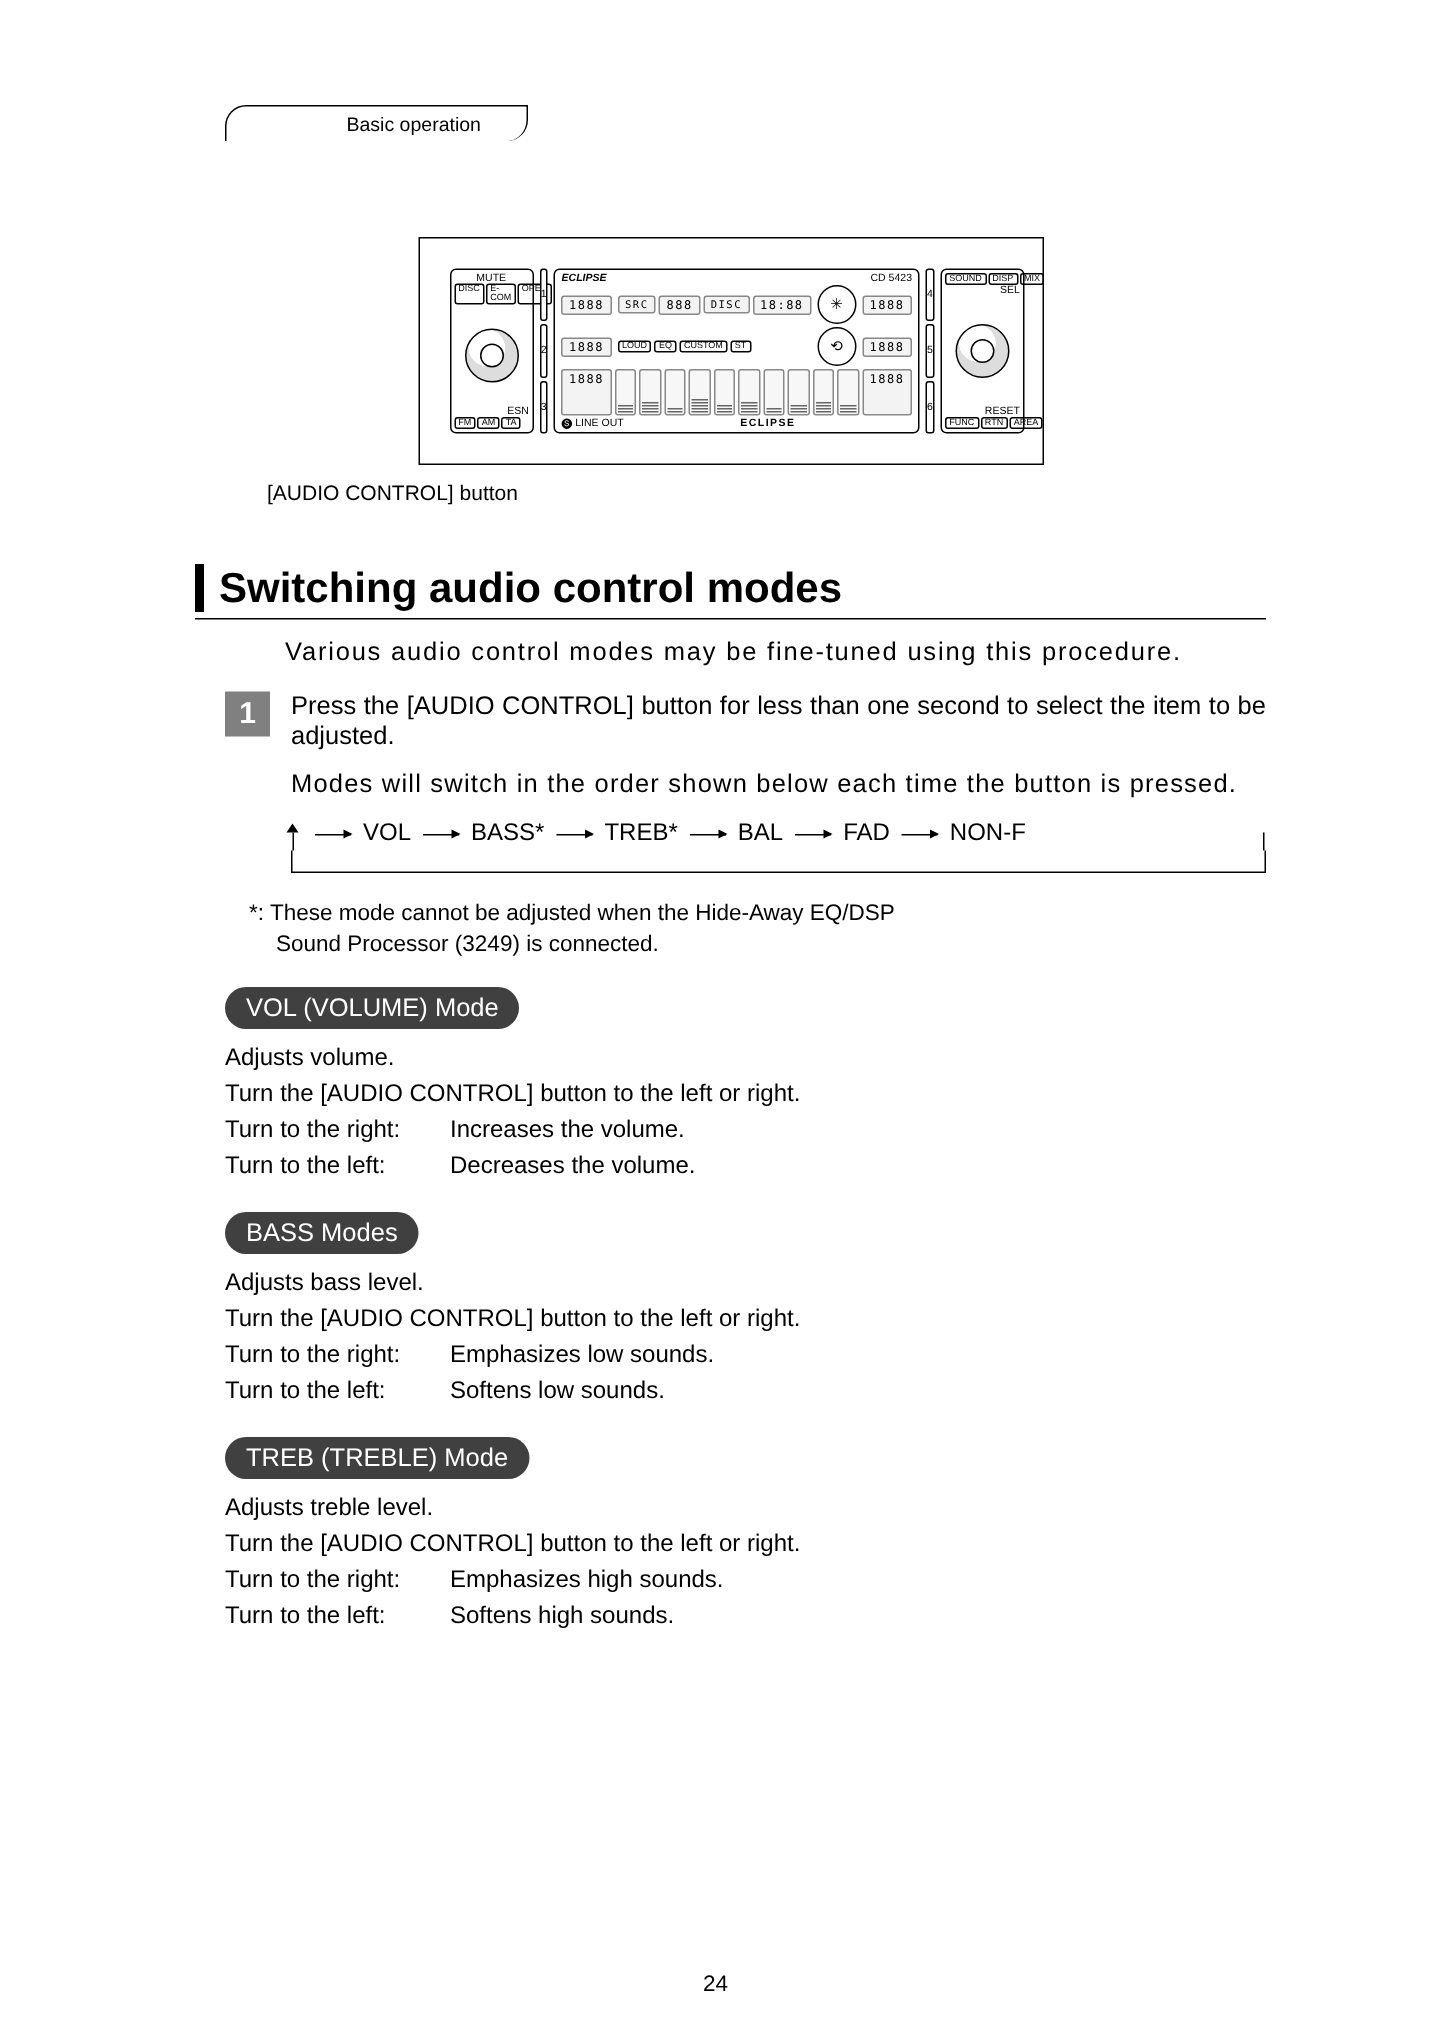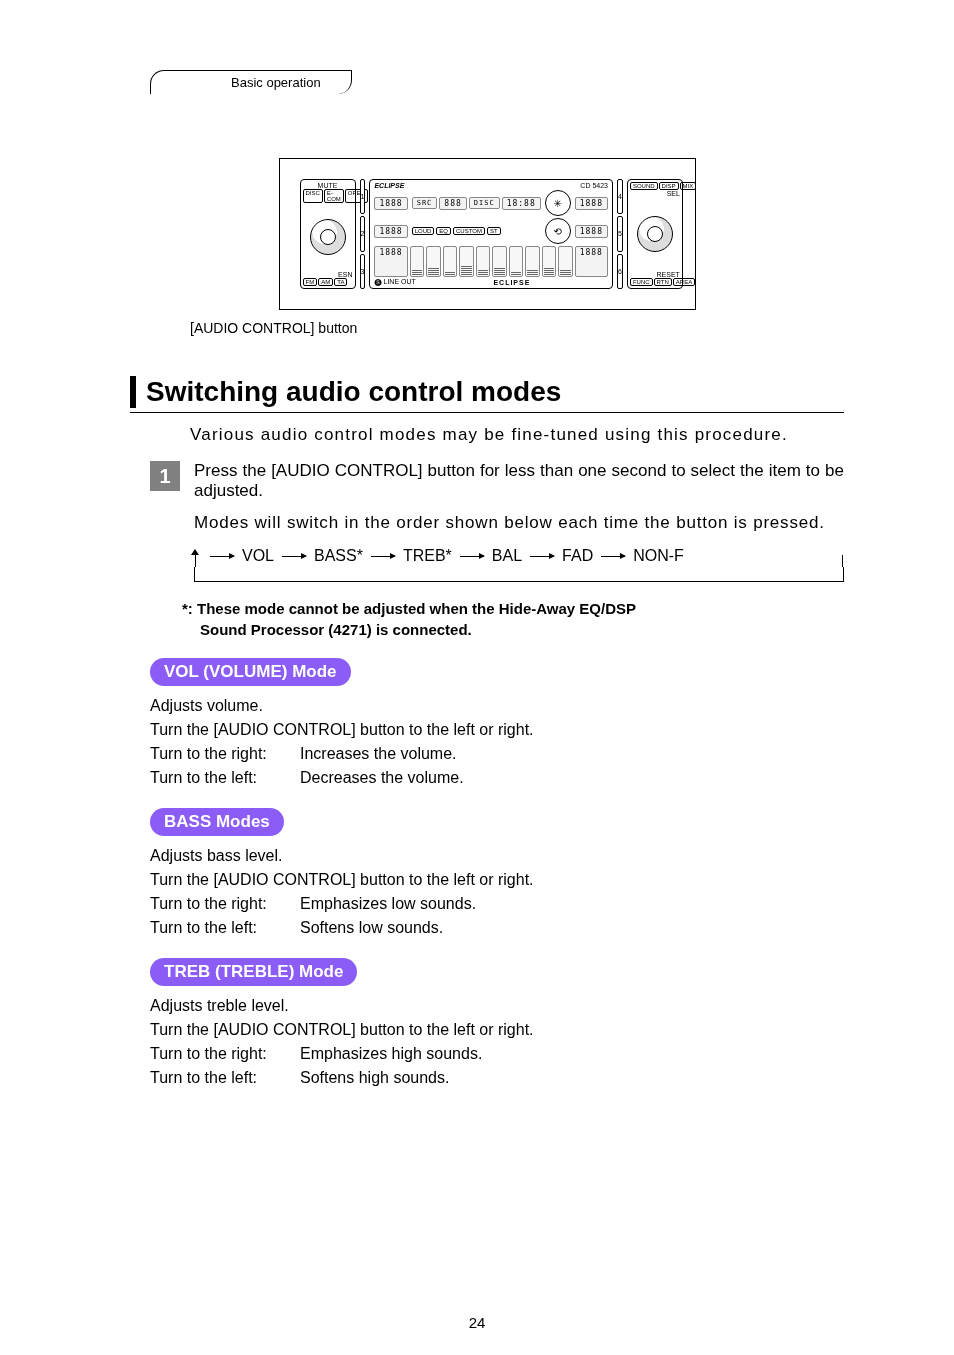--- a/index.html
+++ b/index.html
@@ -42,21 +42,21 @@
   }
   .diagram {
     width: 417px;
     margin: 0 auto 10px auto;
     border: 1px solid #000;
     padding: 20px;
     box-sizing: border-box;
   }
   .diagram-label {
     font-size: 14px;
-    margin-left: 60px;
+    margin-left: 48px;
     margin-bottom: 40px;
   }
   .section-heading {
     border-left: 6px solid #000;
     padding-left: 10px;
     margin-bottom: 4px;
   }
   .section-heading h1 {
     font-size: 28px;
     font-weight: bold;
@@ -150,33 +150,32 @@
     border-bottom: 6px solid #000;
     border-left: 4px solid transparent;
     border-right: 4px solid transparent;
     width: 0; height: 0;
   }
   .flow-return-right-connector {
     position:absolute; right:0; top:-12px; width:1px; height:12px; background:#000;
   }
   .footnote {
     font-size: 15px;
-    margin: 8px 0 14px 52px;
+    margin: 8px 0 14px 36px;
     line-height: 1.4;
-    font-weight: bold;
   }
   .footnote-indent {
     display: block;
     margin-left: 18px;
   }
   .mode-pill {
     display: inline-block;
-    background: #8b5cf6;
+    background: #404040;
     color: #fff;
-    font-weight: bold;
+    font-weight: normal;
     font-size: 17px;
     padding: 4px 14px;
     border-radius: 14px;
     margin: 4px 0 8px 20px;
   }
   .mode-body {
     font-size: 16px;
     margin: 0 0 14px 20px;
     line-height: 1.5;
   }
@@ -501,21 +500,21 @@
       <span class="flow-return-left-connector"></span>
       <span class="flow-return-arrow"></span>
       <span class="flow-return-right-connector"></span>
     </div>
   </div>
 
   
   <div class="footnote">
     <span>*:</span>
     <span>These mode cannot be adjusted when the Hide-Away EQ/DSP</span>
-    <span class="footnote-indent">Sound Processor (4271) is connected.</span>
+    <span class="footnote-indent">Sound Processor (3249) is connected.</span>
   </div>
 
   
   <div class="mode-pill">VOL (VOLUME) Mode</div>
   <div class="mode-body">
     <div>Adjusts volume.</div>
     <div>Turn the [AUDIO CONTROL] button to the left or right.</div>
     <div class="kv-row">
       <span class="kv-key">Turn to the right:</span>
       <span>Increases the volume.</span>

